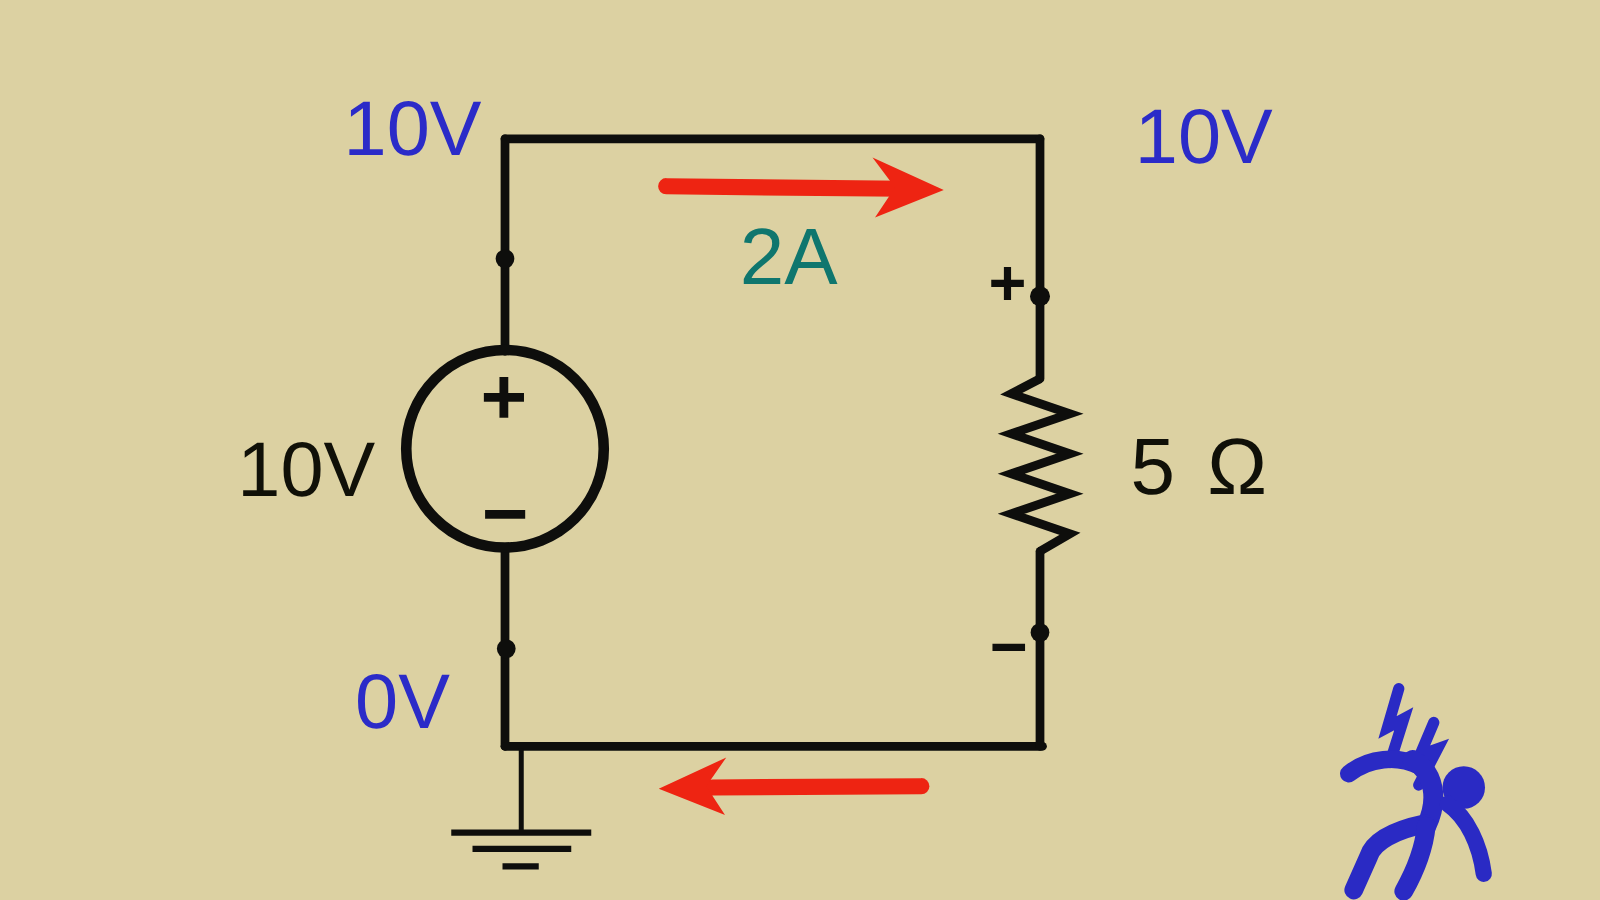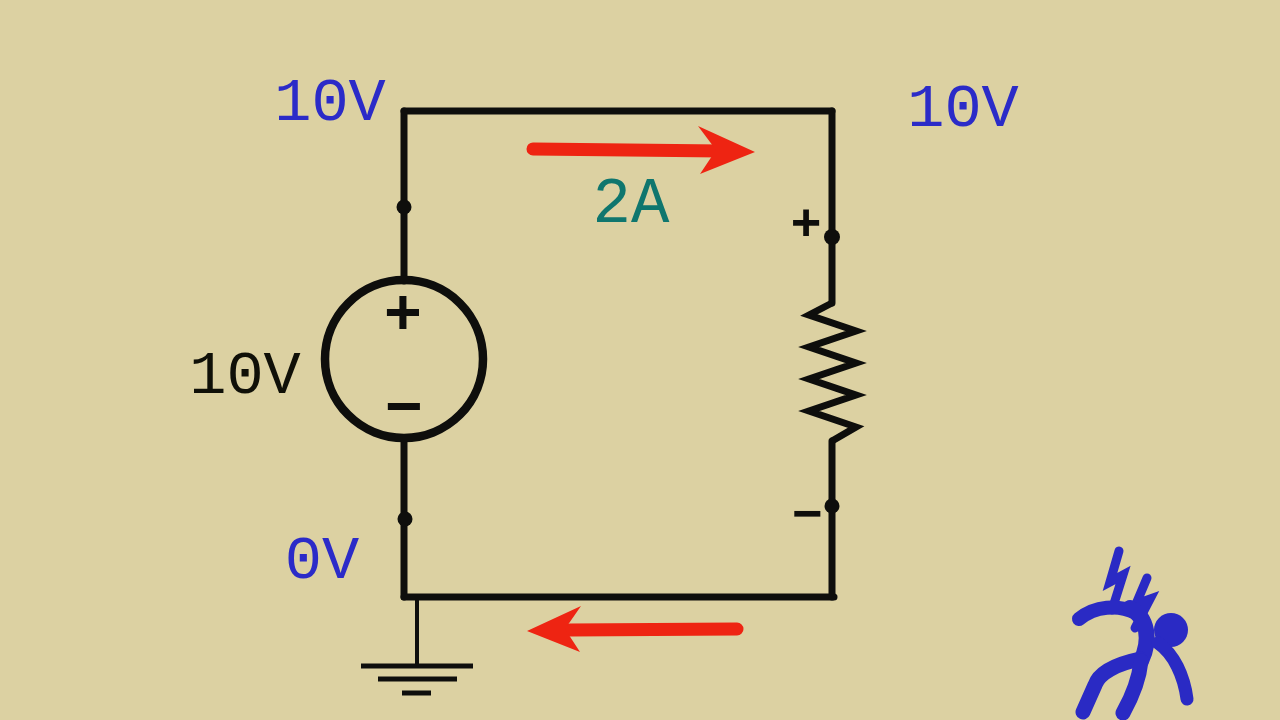--- a/index.html
+++ b/index.html
@@ -1,21 +1,21 @@
 <!DOCTYPE html>
 <html><head>
 <meta charset="utf-8">
 <style>
   html,body{margin:0;padding:0;}
   body{width:1280px;height:720px;overflow:hidden;}
   .stage{
     position:relative;
     width:1280px;height:720px;
     background:#dcd1a2;
-    font-family:Liberation Mono, monospace;
+    font-family:Liberation Sans, sans-serif;
   }
   .stage svg{position:absolute;left:0;top:0;}
   .label{
     position:absolute;
     transform:translate(-50%,-50%);
     line-height:1;
     white-space:nowrap;
     user-select:none;
   }
   .lbl-blue{color:#2b2bc8;font-size:62px;}
@@ -79,19 +79,20 @@
       <path d="M1140,659 C1116,664 1099,673 1095,685 L1083,712" stroke-width="15"></path>
       <path d="M1141,661 C1139,681 1132,697 1123,713" stroke-width="15"></path>
     </g>
   </svg>
 
   <div class="label lbl-blue" style="left:330px;top:104px">10V</div>
   <div class="label lbl-blue" style="left:963px;top:110px">10V</div>
   <div class="label lbl-blue" style="left:322px;top:562px">0V</div>
   <div class="label lbl-black" style="left:245px;top:377px">10V</div>
   <div class="label lbl-red" style="left:631px;top:205px">2A</div>
+  <div class="label lbl-resistor" style="left:961px;top:373px">5 Ω</div>
 
   <div class="label sign sign-big" style="left:403px;top:317px">+</div>
   <div class="label sign sign-big" style="left:404px;top:411px">−</div>
   <div class="label sign sign-small" style="left:806px;top:227px">+</div>
   <div class="label sign sign-small" style="left:807px;top:518px">−</div>
 
 </div>
 
 </body></html>

